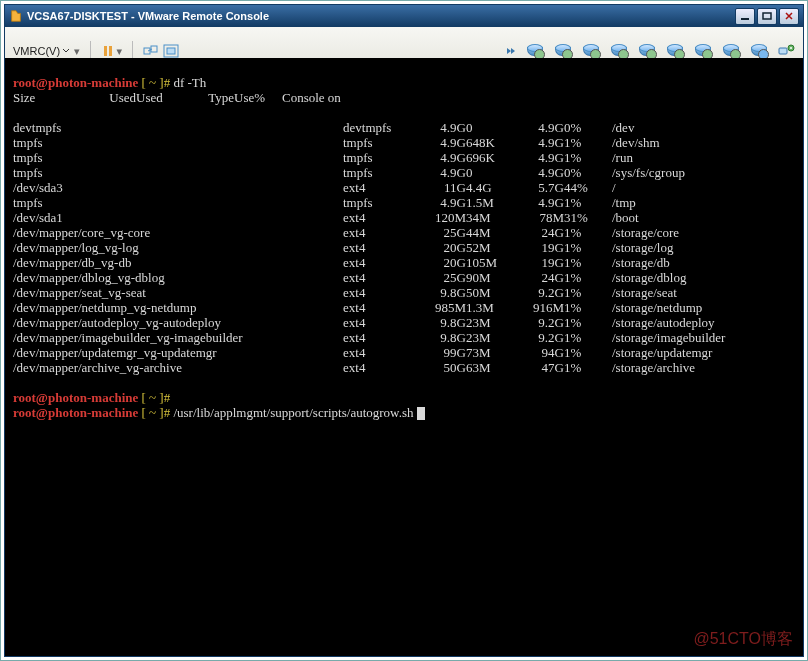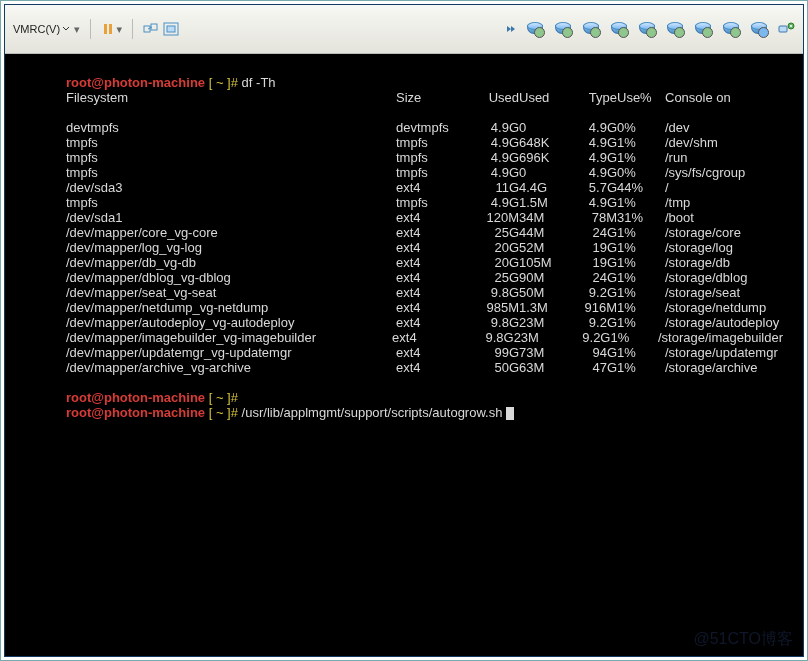--- a/index.html
+++ b/index.html
@@ -13,40 +13,64 @@
   .toolbar{height:30px;background:linear-gradient(#f7f7f3,#e4e4dc);border-bottom:1px solid #bbb;display:flex;align-items:center;padding:9px 6px;font-size:11px;color:#222;}
   .tb-group{display:flex;align-items:center;gap:8px;}
   .tb-sep{width:1px;height:20px;background:#bbb;margin:0 8px;}
   .tb-btn{display:flex;align-items:center;cursor:pointer;padding:2px;}
   .tb-right{margin-left:auto;display:flex;align-items:center;gap:6px;}
   .disk{position:relative;width:18px;height:14px;}
   .disk .top{position:absolute;left:2px;top:0;width:14px;height:6px;border-radius:50%;background:linear-gradient(#cfe6ff,#7ab8ef);border:1px solid #4b8fc7;}
   .disk .body{position:absolute;left:2px;top:3px;width:14px;height:8px;background:linear-gradient(#9fc9ec,#4b8fc7);border-radius:0 0 7px 7px;border:1px solid #3a77ad;border-top:none;}
   .disk .badge{position:absolute;right:-2px;bottom:-2px;width:9px;height:9px;border-radius:50%;border:1px solid #555;background:#8ec68e;}
   .disk .badge.blue{background:#7ab8ef;}
-  .term{position:absolute;left:0;right:0;top:53px;bottom:0;background:#000;padding:2px 20px;font-family:Liberation Sans, sans-serif;font-size:13px;line-height:15px;color:#d9d9d9;white-space:pre;overflow:hidden;margin-left:41px;}
+  .term{position:absolute;left:0;right:0;top:53px;bottom:0;background:#000;padding:2px 8px;font-family:Liberation Serif, serif;font-size:13px;line-height:15px;color:#d9d9d9;white-space:pre;overflow:hidden;}
   .prompt-user{color:#d63b36;font-weight:bold;}
   .prompt-bracket{color:#d6c23b;}
   .row{display:flex;}
   .c-fs{width:330px;overflow:hidden;text-overflow:clip;}
   .c-type{width:75px;}
   .c-size{width:48px;text-align:right;}
   .c-used{width:48px;text-align:left;}
   .c-avail{width:50px;text-align:right;}
   .c-usep{width:42px;}
   .c-mnt{padding-left:6px;}
   .hdr{color:#d9d9d9;}
-  .watermark{position:absolute;right:14px;bottom:10px;color:#0f172a;font-size:16px;font-family:sans-serif;}
+  .watermark{position:absolute;right:14px;bottom:10px;color:#7f1d1d;font-size:16px;font-family:sans-serif;}
   .cursor{display:inline-block;width:8px;height:13px;background:#d9d9d9;vertical-align:text-bottom;margin-left:4px;}
 </style>
 </head>
 <body>
 <div class="outer">
 <div class="window">
 
+<div class="titlebar">
+  <span class="title-icon">
+    <svg viewBox="0 0 16 16">
+            <path d="M3 2h5l2 3h3v9H3z" fill="#f6b33c" stroke="#b37812"></path>
+          </svg>
+  </span>
+  <span>VCSA67-DISKTEST - VMware Remote Console</span>
+  <span class="spacer"></span>
+  <span class="winbtn">
+          <svg width="10" height="8">
+            <rect x="1" y="6" width="8" height="2" fill="#123"></rect>
+          </svg>
+        </span>
+  <span class="winbtn">
+          <svg width="10" height="8">
+            <rect x="1" y="1" width="8" height="6" fill="none" stroke="#123" stroke-width="1.5"></rect>
+          </svg>
+        </span>
+  <span class="winbtn">
+          <svg width="10" height="8">
+            <path d="M2 1l6 6M8 1l-6 6" stroke="#a11" stroke-width="1.5"></path>
+          </svg>
+        </span>
+</div>
 
 <div class="toolbar">
   <div class="tb-group">
     <span class="tb-btn">
       <span>VMRC(V)</span>
       <svg width="8" height="8" style="margin-left:2px">
               <path d="M1 2l3 3 3-3" fill="none" stroke="#333"></path>
             </svg>
       <span style="margin-left:4px;color:#666">▾</span>
     </span>
@@ -148,21 +172,21 @@
               <rect x="2" y="5" width="8" height="6" rx="1" fill="#bcdcf4" stroke="#3a77ad"></rect>
               <circle cx="14" cy="5" r="3" fill="#66b266" stroke="#2d7a2d"></circle>
               <path d="M13 5h2M14 4v2" stroke="#fff"></path>
             </svg>
     </span>
   </div>
 </div>
 
 <div class="term">
 <span class="prompt-user">root@photon-machine</span> <span class="prompt-bracket">[ ~ ]#</span> <span>df -Th</span>
-<div class="row hdr"><span class="c-fs">Filesystem</span><span class="c-type">Size</span><span class="c-size">Used</span><span class="c-used">Used</span><span class="c-avail">Type</span><span class="c-usep">Use%</span><span class="c-mnt">Console on</span></div>
+<div class="row hdr"><span class="c-type">Size</span><span class="c-size">Used</span><span class="c-used">Used</span><span class="c-avail">Type</span><span class="c-usep">Use%</span><span class="c-mnt">Console on</span></div>
 <div id="df-rows"><div class="row"><span class="c-fs">devtmpfs</span><span class="c-type">devtmpfs</span><span class="c-size">4.9G</span><span class="c-used">0</span><span class="c-avail">4.9G</span><span class="c-usep">0%</span><span class="c-mnt">/dev</span></div><div class="row"><span class="c-fs">tmpfs</span><span class="c-type">tmpfs</span><span class="c-size">4.9G</span><span class="c-used">648K</span><span class="c-avail">4.9G</span><span class="c-usep">1%</span><span class="c-mnt">/dev/shm</span></div><div class="row"><span class="c-fs">tmpfs</span><span class="c-type">tmpfs</span><span class="c-size">4.9G</span><span class="c-used">696K</span><span class="c-avail">4.9G</span><span class="c-usep">1%</span><span class="c-mnt">/run</span></div><div class="row"><span class="c-fs">tmpfs</span><span class="c-type">tmpfs</span><span class="c-size">4.9G</span><span class="c-used">0</span><span class="c-avail">4.9G</span><span class="c-usep">0%</span><span class="c-mnt">/sys/fs/cgroup</span></div><div class="row"><span class="c-fs">/dev/sda3</span><span class="c-type">ext4</span><span class="c-size">11G</span><span class="c-used">4.4G</span><span class="c-avail">5.7G</span><span class="c-usep">44%</span><span class="c-mnt">/</span></div><div class="row"><span class="c-fs">tmpfs</span><span class="c-type">tmpfs</span><span class="c-size">4.9G</span><span class="c-used">1.5M</span><span class="c-avail">4.9G</span><span class="c-usep">1%</span><span class="c-mnt">/tmp</span></div><div class="row"><span class="c-fs">/dev/sda1</span><span class="c-type">ext4</span><span class="c-size">120M</span><span class="c-used">34M</span><span class="c-avail">78M</span><span class="c-usep">31%</span><span class="c-mnt">/boot</span></div><div class="row"><span class="c-fs">/dev/mapper/core_vg-core</span><span class="c-type">ext4</span><span class="c-size">25G</span><span class="c-used">44M</span><span class="c-avail">24G</span><span class="c-usep">1%</span><span class="c-mnt">/storage/core</span></div><div class="row"><span class="c-fs">/dev/mapper/log_vg-log</span><span class="c-type">ext4</span><span class="c-size">20G</span><span class="c-used">52M</span><span class="c-avail">19G</span><span class="c-usep">1%</span><span class="c-mnt">/storage/log</span></div><div class="row"><span class="c-fs">/dev/mapper/db_vg-db</span><span class="c-type">ext4</span><span class="c-size">20G</span><span class="c-used">105M</span><span class="c-avail">19G</span><span class="c-usep">1%</span><span class="c-mnt">/storage/db</span></div><div class="row"><span class="c-fs">/dev/mapper/dblog_vg-dblog</span><span class="c-type">ext4</span><span class="c-size">25G</span><span class="c-used">90M</span><span class="c-avail">24G</span><span class="c-usep">1%</span><span class="c-mnt">/storage/dblog</span></div><div class="row"><span class="c-fs">/dev/mapper/seat_vg-seat</span><span class="c-type">ext4</span><span class="c-size">9.8G</span><span class="c-used">50M</span><span class="c-avail">9.2G</span><span class="c-usep">1%</span><span class="c-mnt">/storage/seat</span></div><div class="row"><span class="c-fs">/dev/mapper/netdump_vg-netdump</span><span class="c-type">ext4</span><span class="c-size">985M</span><span class="c-used">1.3M</span><span class="c-avail">916M</span><span class="c-usep">1%</span><span class="c-mnt">/storage/netdump</span></div><div class="row"><span class="c-fs">/dev/mapper/autodeploy_vg-autodeploy</span><span class="c-type">ext4</span><span class="c-size">9.8G</span><span class="c-used">23M</span><span class="c-avail">9.2G</span><span class="c-usep">1%</span><span class="c-mnt">/storage/autodeploy</span></div><div class="row"><span class="c-fs">/dev/mapper/imagebuilder_vg-imagebuilder</span><span class="c-type">ext4</span><span class="c-size">9.8G</span><span class="c-used">23M</span><span class="c-avail">9.2G</span><span class="c-usep">1%</span><span class="c-mnt">/storage/imagebuilder</span></div><div class="row"><span class="c-fs">/dev/mapper/updatemgr_vg-updatemgr</span><span class="c-type">ext4</span><span class="c-size">99G</span><span class="c-used">73M</span><span class="c-avail">94G</span><span class="c-usep">1%</span><span class="c-mnt">/storage/updatemgr</span></div><div class="row"><span class="c-fs">/dev/mapper/archive_vg-archive</span><span class="c-type">ext4</span><span class="c-size">50G</span><span class="c-used">63M</span><span class="c-avail">47G</span><span class="c-usep">1%</span><span class="c-mnt">/storage/archive</span></div></div>
 <span class="prompt-user">root@photon-machine</span> <span class="prompt-bracket">[ ~ ]#</span>
 <span class="prompt-user">root@photon-machine</span> <span class="prompt-bracket">[ ~ ]#</span> <span>/usr/lib/applmgmt/support/scripts/autogrow.sh</span><span class="cursor"></span>
 </div>
 
 </div>
 <div class="watermark">@51CTO博客</div>
 </div>
 
 </body></html>

